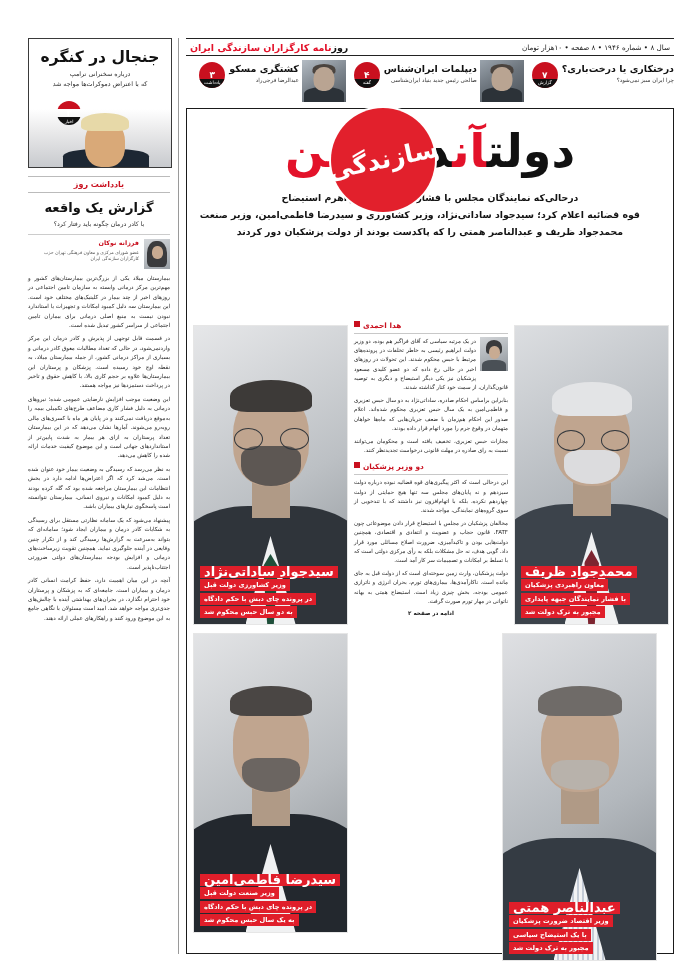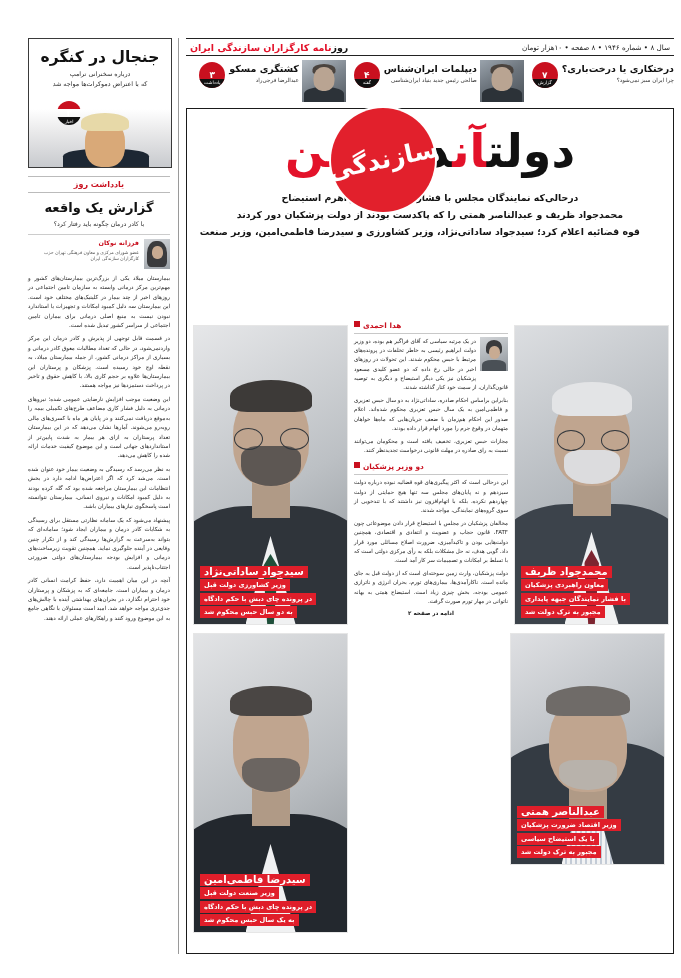--- a/index.html
+++ b/index.html
@@ -185,21 +185,21 @@
 
   .caption{
     position:absolute;left:0;right:0;bottom:6px;
     display:flex;flex-direction:column;align-items:flex-end;
     padding:0 6px;box-sizing:border-box;gap:1.5px;
   }
   .caption span{
     background:#e01e2a;color:#fff;font-size:6.6px;font-weight:bold;
     line-height:10px;padding:1px 4px;display:inline-block;white-space:nowrap;
   }
-  .caption span.nm{font-size:10px;}
+  .caption span.nm{font-size:13px;}
 
   
   .centercol{
     position:absolute;left:163px;top:0;width:162px;height:630px;
     padding:0 4px;box-sizing:border-box;
   }
   .cc-block{margin-bottom:7px;}
   .cc-head{
     display:flex;flex-direction:row;align-items:flex-start;justify-content:flex-end;gap:3px;
     border-bottom:1px solid #c8c8c8;padding-bottom:2px;margin-bottom:3px;
@@ -331,22 +331,22 @@
       <p>آنچه در این میان اهمیت دارد، حفظ کرامت انسانی کادر درمان و بیماران است. جامعه‌ای که به پزشکان و پرستاران خود احترام نگذارد، در بحران‌های بهداشتی آینده با چالش‌های جدی‌تری مواجه خواهد شد. امید است مسئولان با نگاهی جامع به این موضوع ورود کنند و راهکارهای عملی ارائه دهند.</p>
     </div>
   </div>
 
   <div class="mainframe">
 
     <div class="headline"><span class="blk">دولت</span><span class="red">آن</span><span class="blk">دولت</span><span class="red">این</span></div>
 
     <div class="subhead">
       <div>درحالی‌که نمایندگان مجلس با فشارهای سیاسی و اهرم استیضاح</div>
+      <div>قوه قضائیه اعلام کرد؛ سیدجواد ساداتی‌نژاد، وزیر کشاورزی و سیدرضا فاطمی‌امین، وزیر صنعت</div>
       <div>محمدجواد ظریف و عبدالناصر همتی را که پاکدست بودند از دولت پزشکیان دور کردند</div>
-      <div>قوه قضائیه اعلام کرد؛ سیدجواد ساداتی‌نژاد، وزیر کشاورزی و سیدرضا فاطمی‌امین، وزیر صنعت</div>
     </div>
 
     <div class="grid">
 
       <div class="photo" style="right:6px;top:4px;width:155px;height:300px;">
         <div class="bg"></div>
         <div class="suit" style="width:190px;height:120px;background:#3c434b;"></div>
         <div class="shirt" style="width:54px;height:92px;"></div>
         <div class="tie" style="width:15px;height:74px;background:#7d2530;clip-path:polygon(50% 0,100% 18%,72% 100%,28% 100%,0 18%);"></div>
         <div class="neck" style="width:38px;top:150px;height:40px;"></div>
@@ -375,21 +375,21 @@
         <div class="glass" style="left:40px;top:102px;width:27px;height:20px;"></div>
         <div class="glass" style="left:86px;top:102px;width:27px;height:20px;"></div>
         <div class="caption">
           <span class="nm">سیدجواد ساداتی‌نژاد</span>
           <span>وزیر کشاورزی دولت قبل</span>
           <span>در پرونده چای دبش با حکم دادگاه</span>
           <span>به دو سال حبس محکوم شد</span>
         </div>
       </div>
 
-      <div class="photo" style="right:10px;top:312px;width:155px;height:232px;">
+      <div class="photo" style="right:18px;top:312px;width:155px;height:328px;">
         <div class="bg" style="background:linear-gradient(150deg,#dfe0e3,#b3b8bd 55%,#7f858b);"></div>
         <div class="suit" style="width:190px;height:122px;background:#343b43;"></div>
         <div class="shirt" style="width:52px;height:92px;background:repeating-linear-gradient(90deg,#f2f3f4 0 3px,#c3cbd6 3px 5px);"></div>
         <div class="neck" style="width:38px;top:150px;height:40px;"></div>
         <div class="head" style="width:78px;height:96px;top:62px;"></div>
         <div class="hair" style="width:84px;height:30px;top:52px;background:#6f6b68;"></div>
         <div class="beard" style="width:58px;height:30px;top:126px;background:#b8b2ab;"></div>
         <div class="caption">
           <span class="nm">عبدالناصر همتی</span>
           <span>وزیر اقتصاد ضرورت پزشکیان</span>

